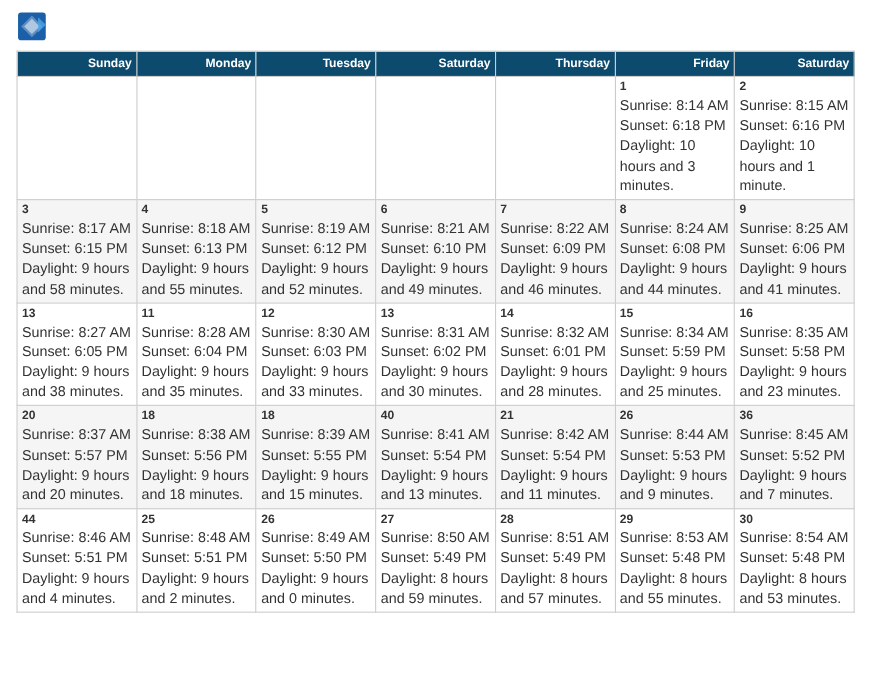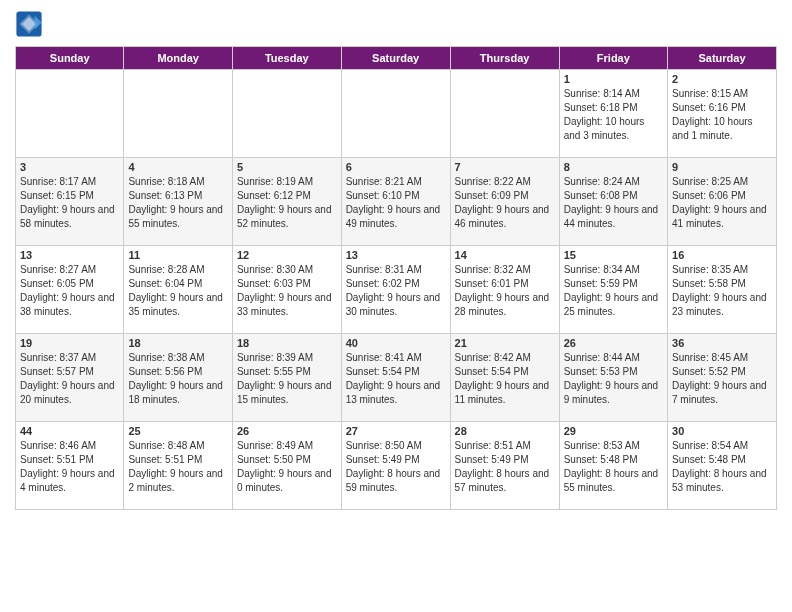--- a/index.html
+++ b/index.html
@@ -40,26 +40,26 @@
     }
     .location {
       font-size: 16px;
       color: #555;
     }
     .calendar {
       width: 100%;
       border-collapse: collapse;
     }
     .calendar th {
-      background: #701a75;
+      background: #0c4a6e;
       color: #fff;
       font-size: 11px;
       font-weight: bold;
       padding: 5px 4px;
-      text-align: center;
+      text-align: right;
       border: 1px solid #ccc;
     }
     .calendar td {
       border: 1px solid #ccc;
       vertical-align: top;
       padding: 3px 4px;
       width: 113px;
       height: 88px;
       font-size: 9.5px;
       color: #333;
@@ -67,21 +67,21 @@
     }
     .calendar tr:nth-child(even) td {
       background: #f5f5f5;
     }
     .day-num {
       font-weight: bold;
       font-size: 11px;
       margin-bottom: 2px;
     }
     .day-info {
-      font-size: 10px;
+      font-size: 13px;
       line-height: 1.4;
       color: #333;
     }
     .empty {
       background: #fff !important;
     }
   </style>
 </head>
 <body>
 
@@ -190,21 +190,21 @@
             <div class="day-num">15</div>
             <div class="day-info">Sunrise: 8:34 AM<br>Sunset: 5:59 PM<br>Daylight: 9 hours and 25 minutes.</div>
           </td>
           <td>
             <div class="day-num">16</div>
             <div class="day-info">Sunrise: 8:35 AM<br>Sunset: 5:58 PM<br>Daylight: 9 hours and 23 minutes.</div>
           </td>
         </tr>
         <tr>
           <td>
-            <div class="day-num">19</div>
+            <div class="day-num">20</div>
             <div class="day-info">Sunrise: 8:37 AM<br>Sunset: 5:57 PM<br>Daylight: 9 hours and 20 minutes.</div>
           </td>
           <td>
             <div class="day-num">18</div>
             <div class="day-info">Sunrise: 8:38 AM<br>Sunset: 5:56 PM<br>Daylight: 9 hours and 18 minutes.</div>
           </td>
           <td>
             <div class="day-num">18</div>
             <div class="day-info">Sunrise: 8:39 AM<br>Sunset: 5:55 PM<br>Daylight: 9 hours and 15 minutes.</div>
           </td>

